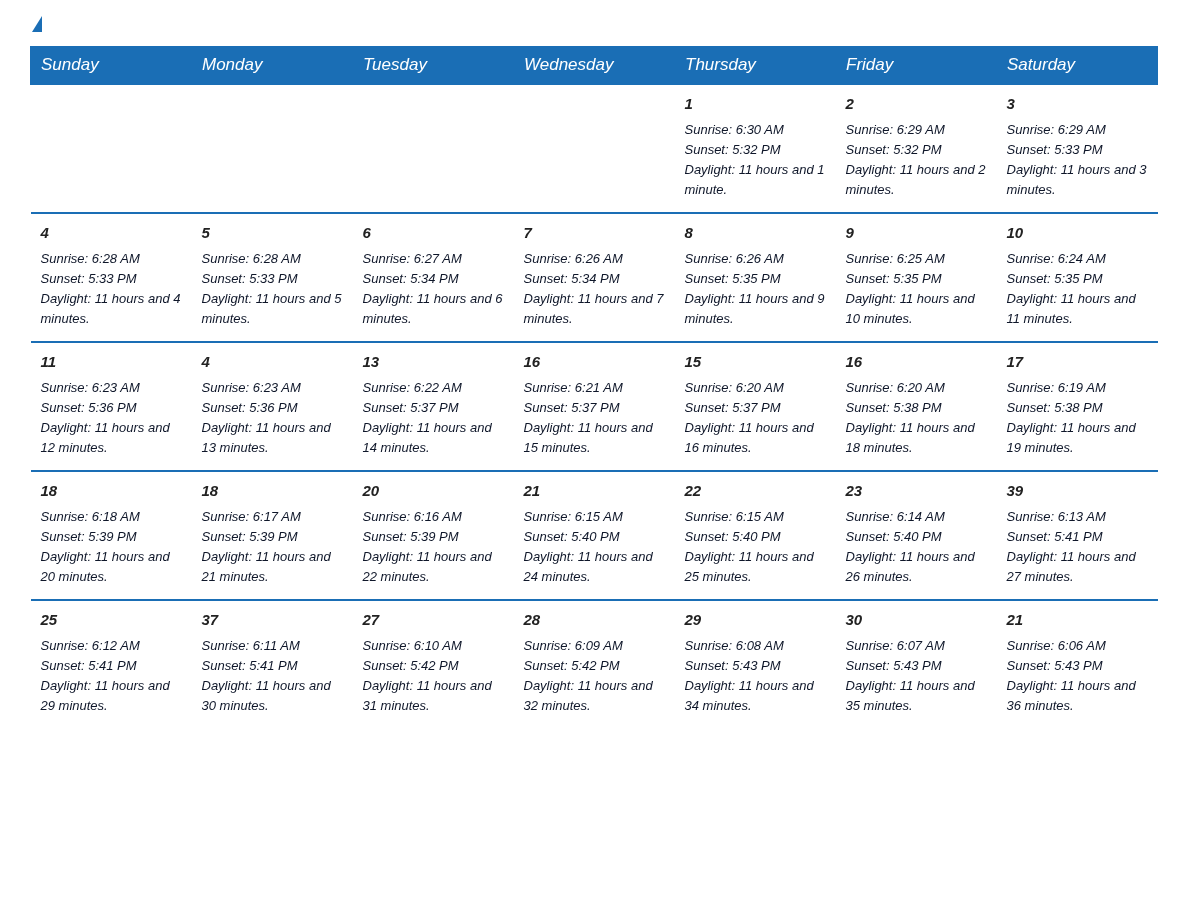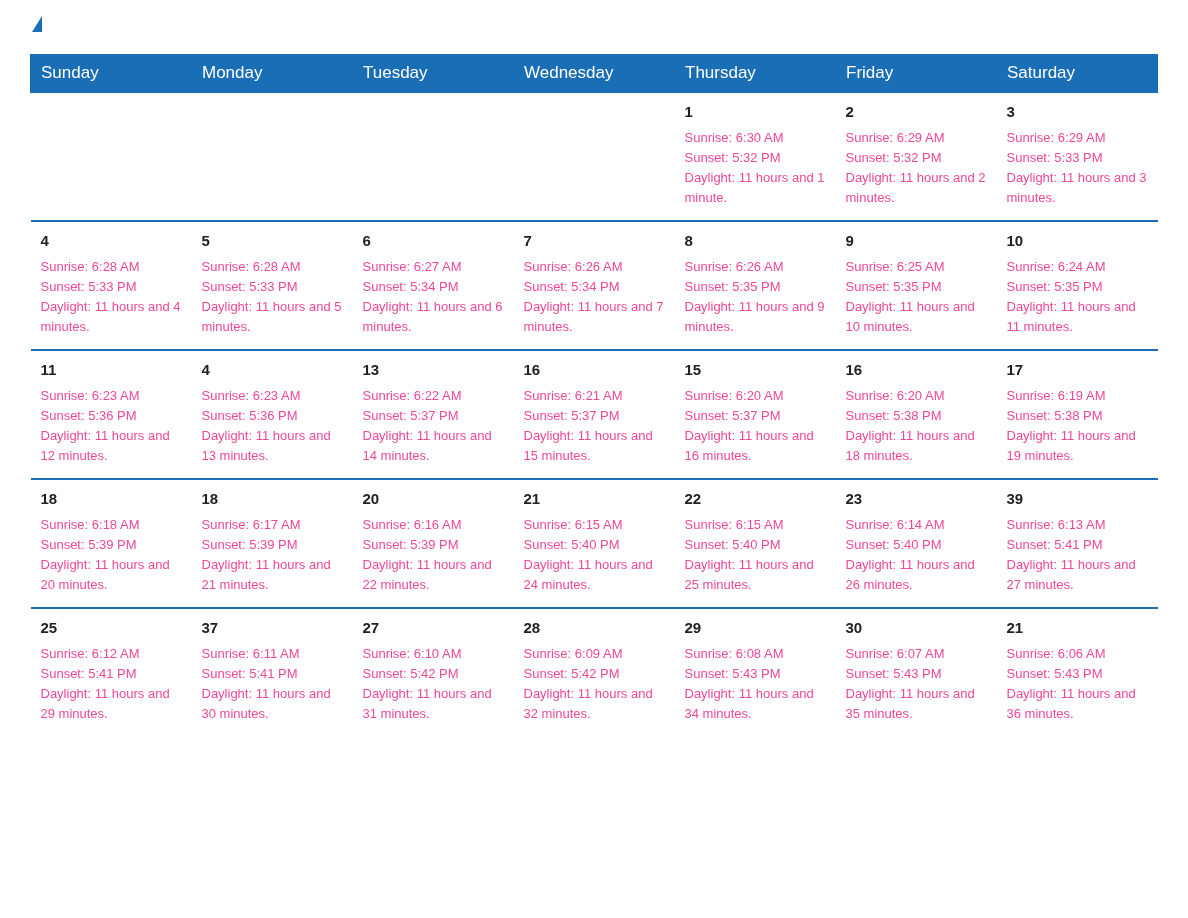--- a/index.html
+++ b/index.html
@@ -59,21 +59,22 @@
       line-height: 1.1;
     }
     .location {
       font-size: 22px;
       color: #555;
       margin-top: 2px;
     }
     .calendar {
       width: 100%;
       border-collapse: collapse;
-      margin-top: 18px;
+      margin-top: 10px;
+      font-style: italic;
     }
     .calendar thead tr th {
       background: #1a6eb5;
       color: #fff;
       padding: 8px 10px;
       font-size: 17px;
       font-weight: normal;
       text-align: left;
       border: 1px solid #1a6eb5;
     }
@@ -90,21 +91,21 @@
       line-height: 1.5;
     }
     .day-number {
       font-size: 15px;
       font-weight: bold;
       margin-bottom: 4px;
       color: #222;
     }
     .day-info {
       font-size: 13px;
-      color: #ec4899;
+      color: #0f172a;
       line-height: 1.55;
     }
     .empty-cell {
       background: #fff;
     }
   </style>
 </head>
 <body>
 
 <div class="header">

